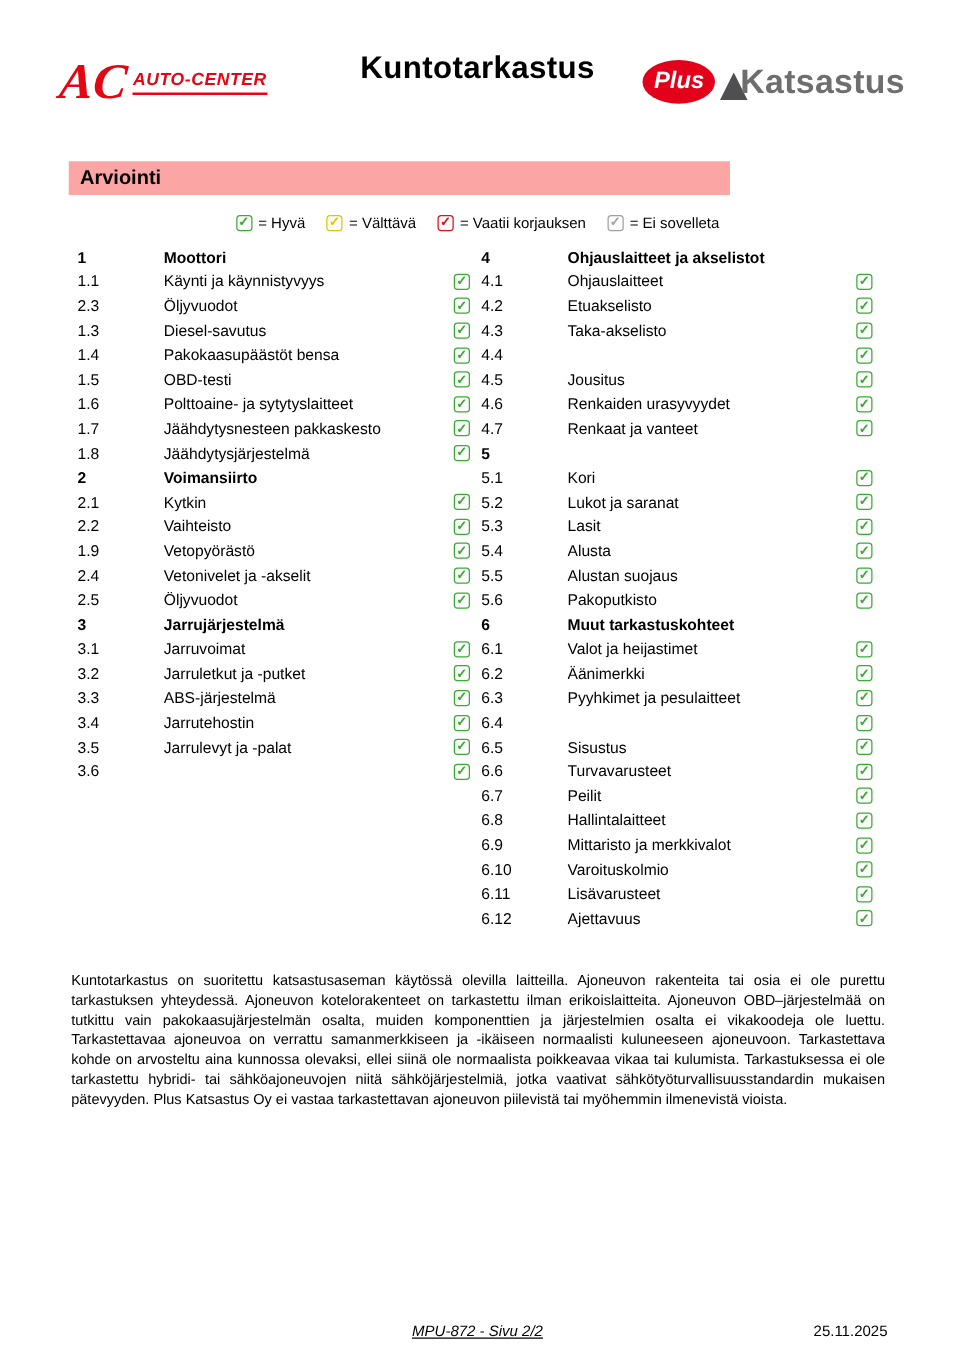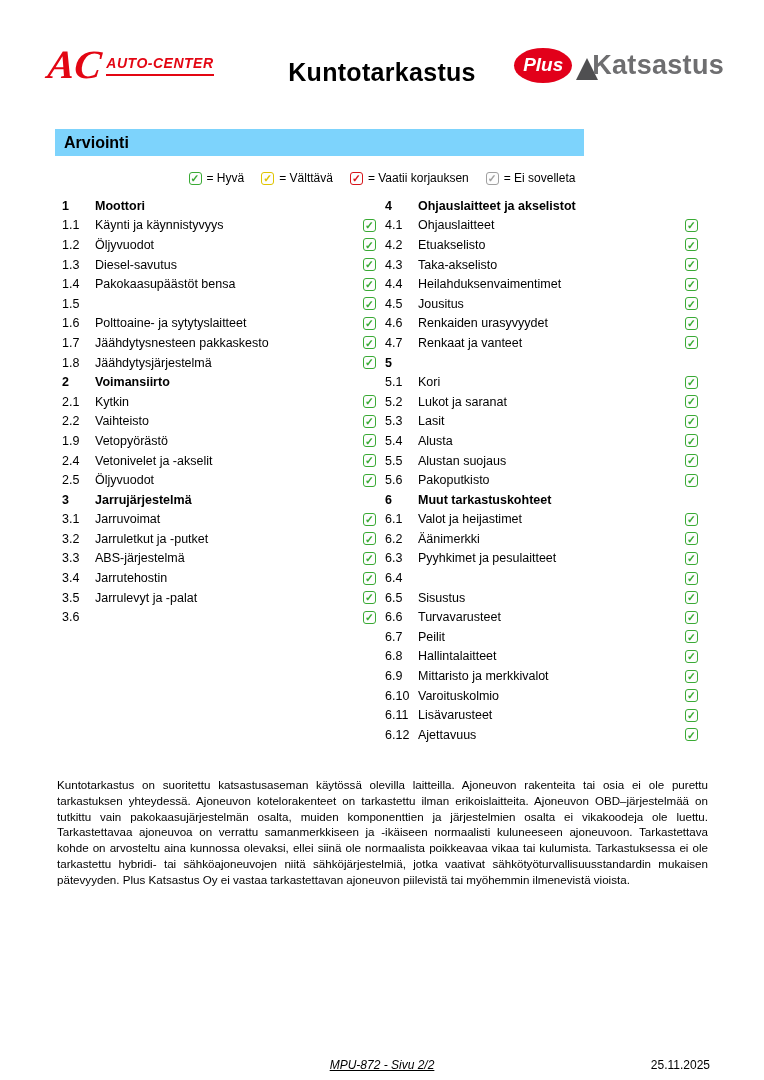--- a/index.html
+++ b/index.html
@@ -5,41 +5,41 @@
   * { margin:0; padding:0; box-sizing:border-box; }
   html,body { background:#fff; }
   body {
     width:764px; height:1080px; position:relative; overflow:hidden;
     font-family:"Liberation Sans", sans-serif; color:#000;
   }
 
   
   .header { position:absolute; top:36px; left:48px; right:40px; height:58px;
             display:flex; align-items:center; justify-content:space-between; }
-  .page-title { position:absolute; top:58px; left:0; width:100%; text-align:center;
+  .page-title { position:absolute; top:40px; left:0; width:100%; text-align:center;
                 font-size:25px; font-weight:bold; letter-spacing:0.3px; }
 
   .ac-logo { display:flex; align-items:center; gap:5px; z-index:2; }
   .ac-mark { font-family:"Liberation Serif", serif; font-style:italic; font-weight:900;
              font-size:40px; color:#e30613; line-height:1; transform:skewX(-6deg); }
   .ac-text { font-size:14px; font-weight:800; font-style:italic; color:#e30613;
              letter-spacing:0.5px; border-bottom:2px solid #e30613; padding-bottom:3px; }
 
   .plus-logo { display:flex; align-items:center; z-index:2; }
   .plus-oval { width:58px; height:35px; background:#e2001a; border-radius:50%;
                display:inline-flex; align-items:center; justify-content:center;
                color:#fff; font-style:italic; font-weight:bold; font-size:19px; }
   .plus-triangle { width:0; height:0; border-left:11px solid transparent;
                    border-right:11px solid transparent; border-bottom:22px solid #4f4f51;
                    margin:8px -6px 0 4px; }
   .katsastus-text { font-size:27px; font-weight:bold; color:#6e6e70; letter-spacing:0.3px; }
 
   
   .section-bar { position:absolute; top:129px; left:55px; width:529px; height:27px;
-                 background:#7dd3fc; font-size:16px; font-weight:bold;
+                 background:#fca5a5; font-size:16px; font-weight:bold;
                  line-height:27px; padding-left:9px; }
 
   
   .legend { position:absolute; top:171px; left:0; width:100%;
             display:flex; justify-content:center; align-items:center; gap:17px;
             font-size:12px; }
   .legend-item { display:inline-flex; align-items:center; gap:5px; }
 
   
   .check { width:13px; height:13px; border:1.5px solid; border-radius:3px;
@@ -47,21 +47,21 @@
            font-size:10.5px; font-weight:bold; line-height:1; flex:0 0 auto;
            background:#fdfdfd; }
 
   
   .checklist { position:absolute; top:196px; left:62px; width:645px; display:flex; }
   .col { display:flex; flex-direction:column; }
   .col-left  { width:323px; }
   .col-right { width:322px; }
   .row { height:19.6px; display:flex; align-items:center; font-size:12.5px; }
   .row .num { width:33px; flex:0 0 auto; }
-  .row .label { flex:1 1 auto; white-space:nowrap; overflow:hidden; }
+  .row .label { flex:1 1 auto; white-space:nowrap; overflow:hidden;margin-left:36px; }
   .row.bold .num, .row.bold .label { font-weight:bold; }
   .row .check { margin-left:auto; margin-right:9px; }
 
   
   .disclaimer { position:absolute; top:777px; left:57px; width:651px;
                 font-size:11.6px; line-height:15.8px; text-align:justify; }
 
   
   .footer-center { position:absolute; top:1058px; left:0; width:100%;
                    text-align:center; font-size:12px; font-style:italic;text-decoration:underline; }
@@ -113,36 +113,37 @@
       <div class="row bold">
         <span class="num">1</span>
         <span class="label">Moottori</span>
       </div>
       <div class="row">
         <span class="num">1.1</span>
         <span class="label">Käynti ja käynnistyvyys</span>
         <span class="check" style="border-color: rgb(58, 170, 53); color: rgb(58, 170, 53);">✓</span>
       </div>
       <div class="row">
-        <span class="num">1.2</span>
+        <span class="num">2.3</span>
         <span class="label">Öljyvuodot</span>
         <span class="check" style="border-color: rgb(58, 170, 53); color: rgb(58, 170, 53);">✓</span>
       </div>
       <div class="row">
         <span class="num">1.3</span>
         <span class="label">Diesel-savutus</span>
         <span class="check" style="border-color: rgb(58, 170, 53); color: rgb(58, 170, 53);">✓</span>
       </div>
       <div class="row">
         <span class="num">1.4</span>
         <span class="label">Pakokaasupäästöt bensa</span>
         <span class="check" style="border-color: rgb(58, 170, 53); color: rgb(58, 170, 53);">✓</span>
       </div>
       <div class="row">
         <span class="num">1.5</span>
+        <span class="label">OBD-testi</span>
         <span class="check" style="border-color: rgb(58, 170, 53); color: rgb(58, 170, 53);">✓</span>
       </div>
       <div class="row">
         <span class="num">1.6</span>
         <span class="label">Polttoaine- ja sytytyslaitteet</span>
         <span class="check" style="border-color: rgb(58, 170, 53); color: rgb(58, 170, 53);">✓</span>
       </div>
       <div class="row">
         <span class="num">1.7</span>
         <span class="label">Jäähdytysnesteen pakkaskesto</span>
@@ -231,21 +232,20 @@
         <span class="label">Etuakselisto</span>
         <span class="check" style="border-color: rgb(58, 170, 53); color: rgb(58, 170, 53);">✓</span>
       </div>
       <div class="row">
         <span class="num">4.3</span>
         <span class="label">Taka-akselisto</span>
         <span class="check" style="border-color: rgb(58, 170, 53); color: rgb(58, 170, 53);">✓</span>
       </div>
       <div class="row">
         <span class="num">4.4</span>
-        <span class="label">Heilahduksenvaimentimet</span>
         <span class="check" style="border-color: rgb(58, 170, 53); color: rgb(58, 170, 53);">✓</span>
       </div>
       <div class="row">
         <span class="num">4.5</span>
         <span class="label">Jousitus</span>
         <span class="check" style="border-color: rgb(58, 170, 53); color: rgb(58, 170, 53);">✓</span>
       </div>
       <div class="row">
         <span class="num">4.6</span>
         <span class="label">Renkaiden urasyvyydet</span>

